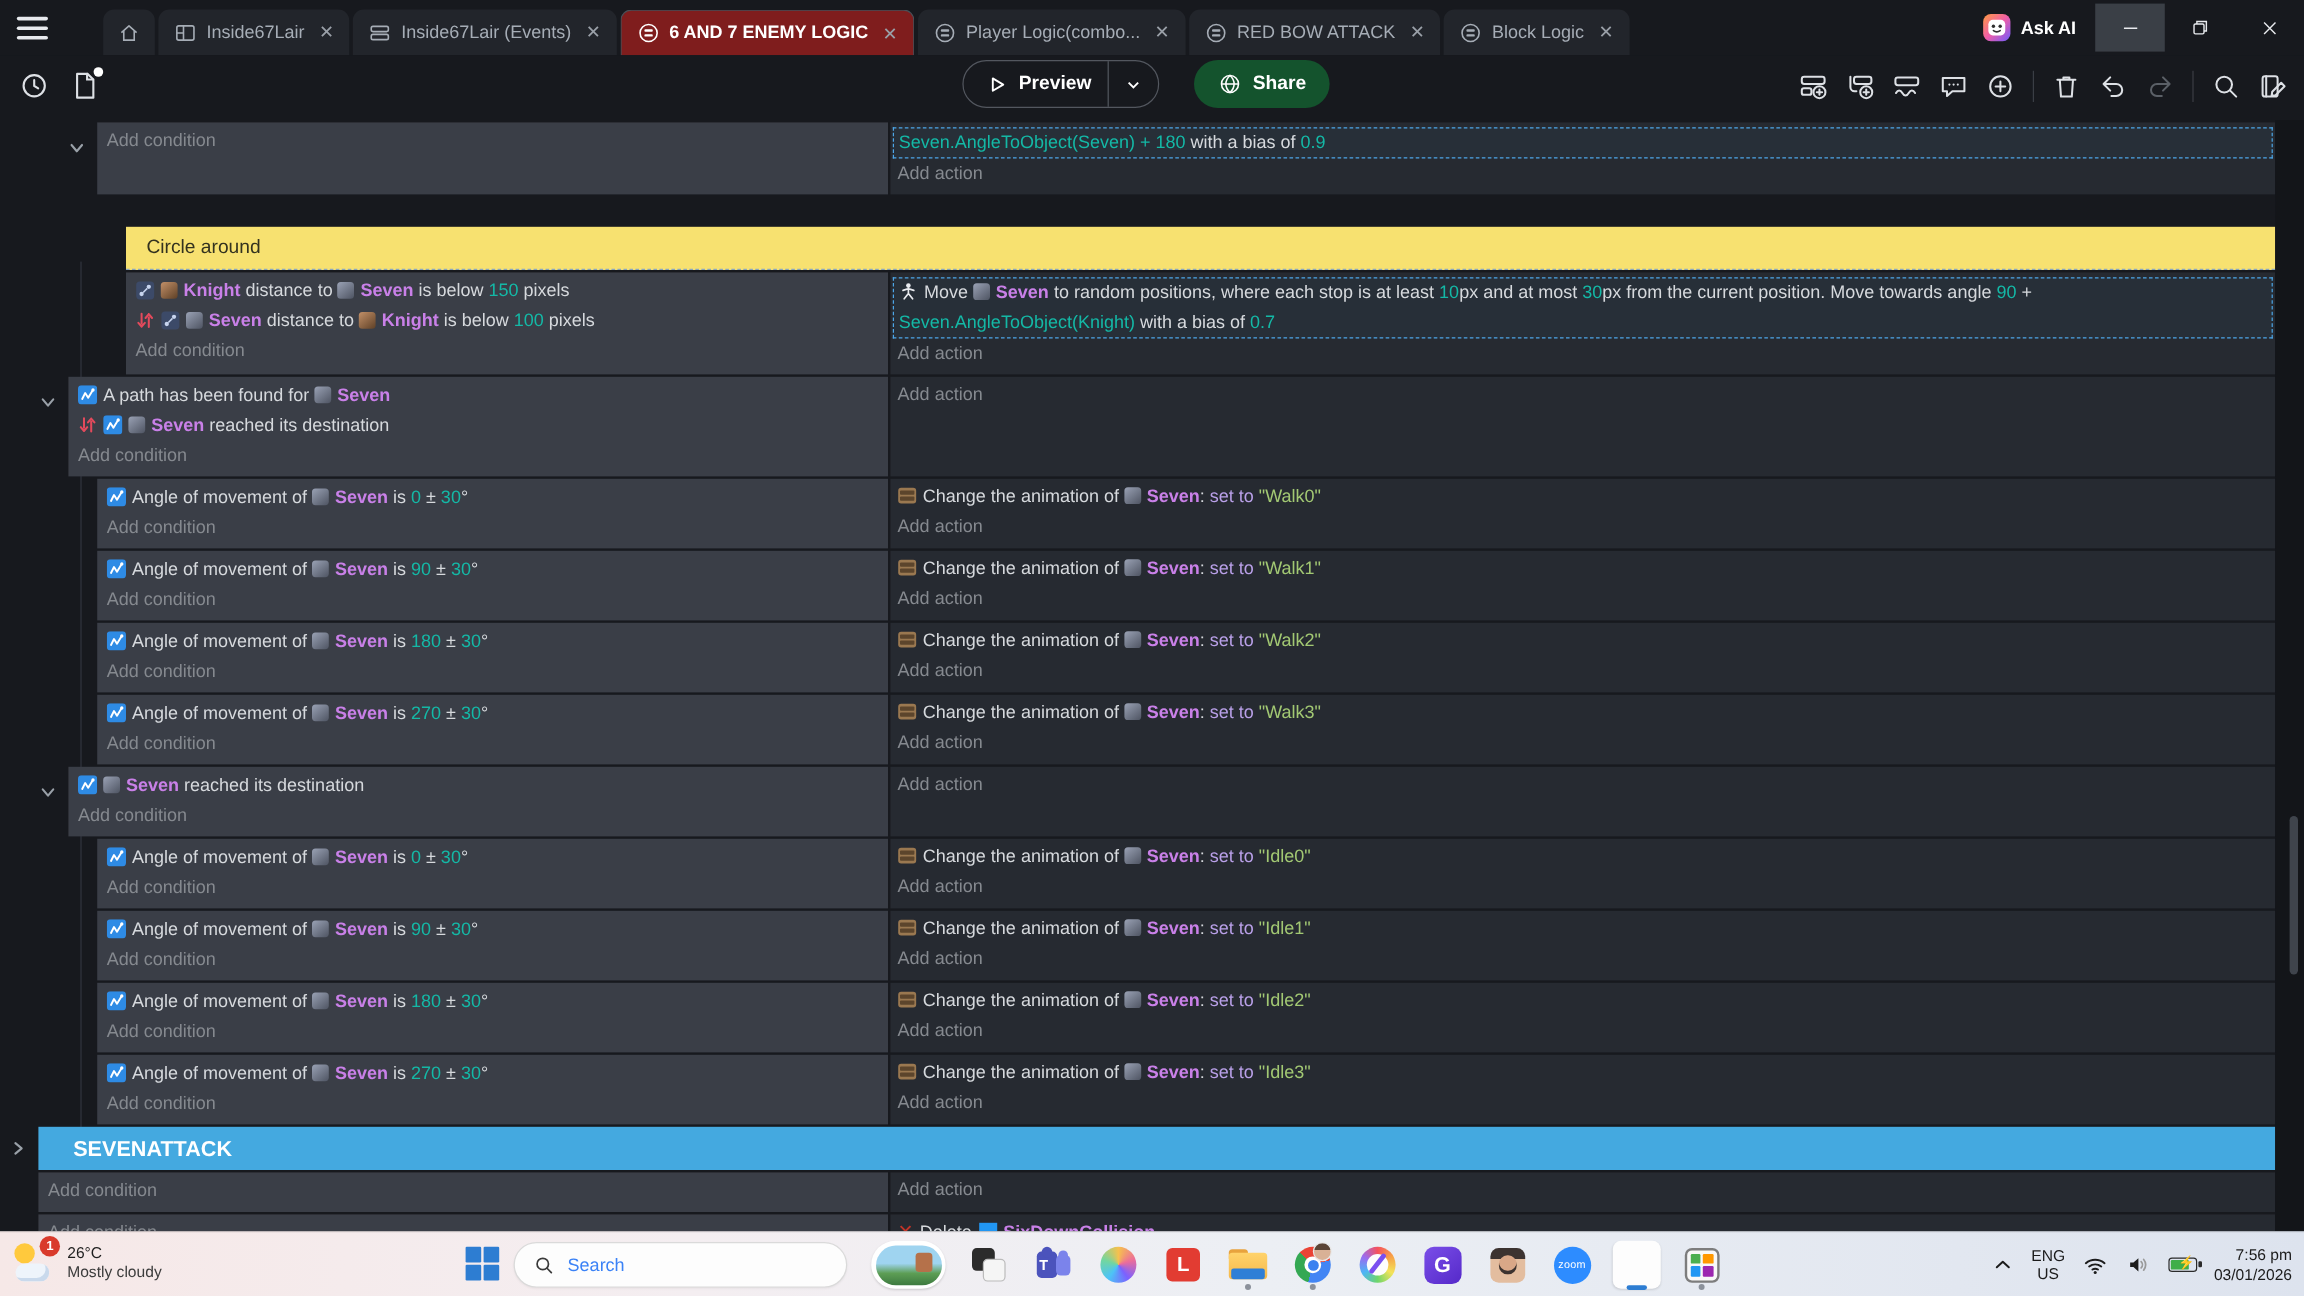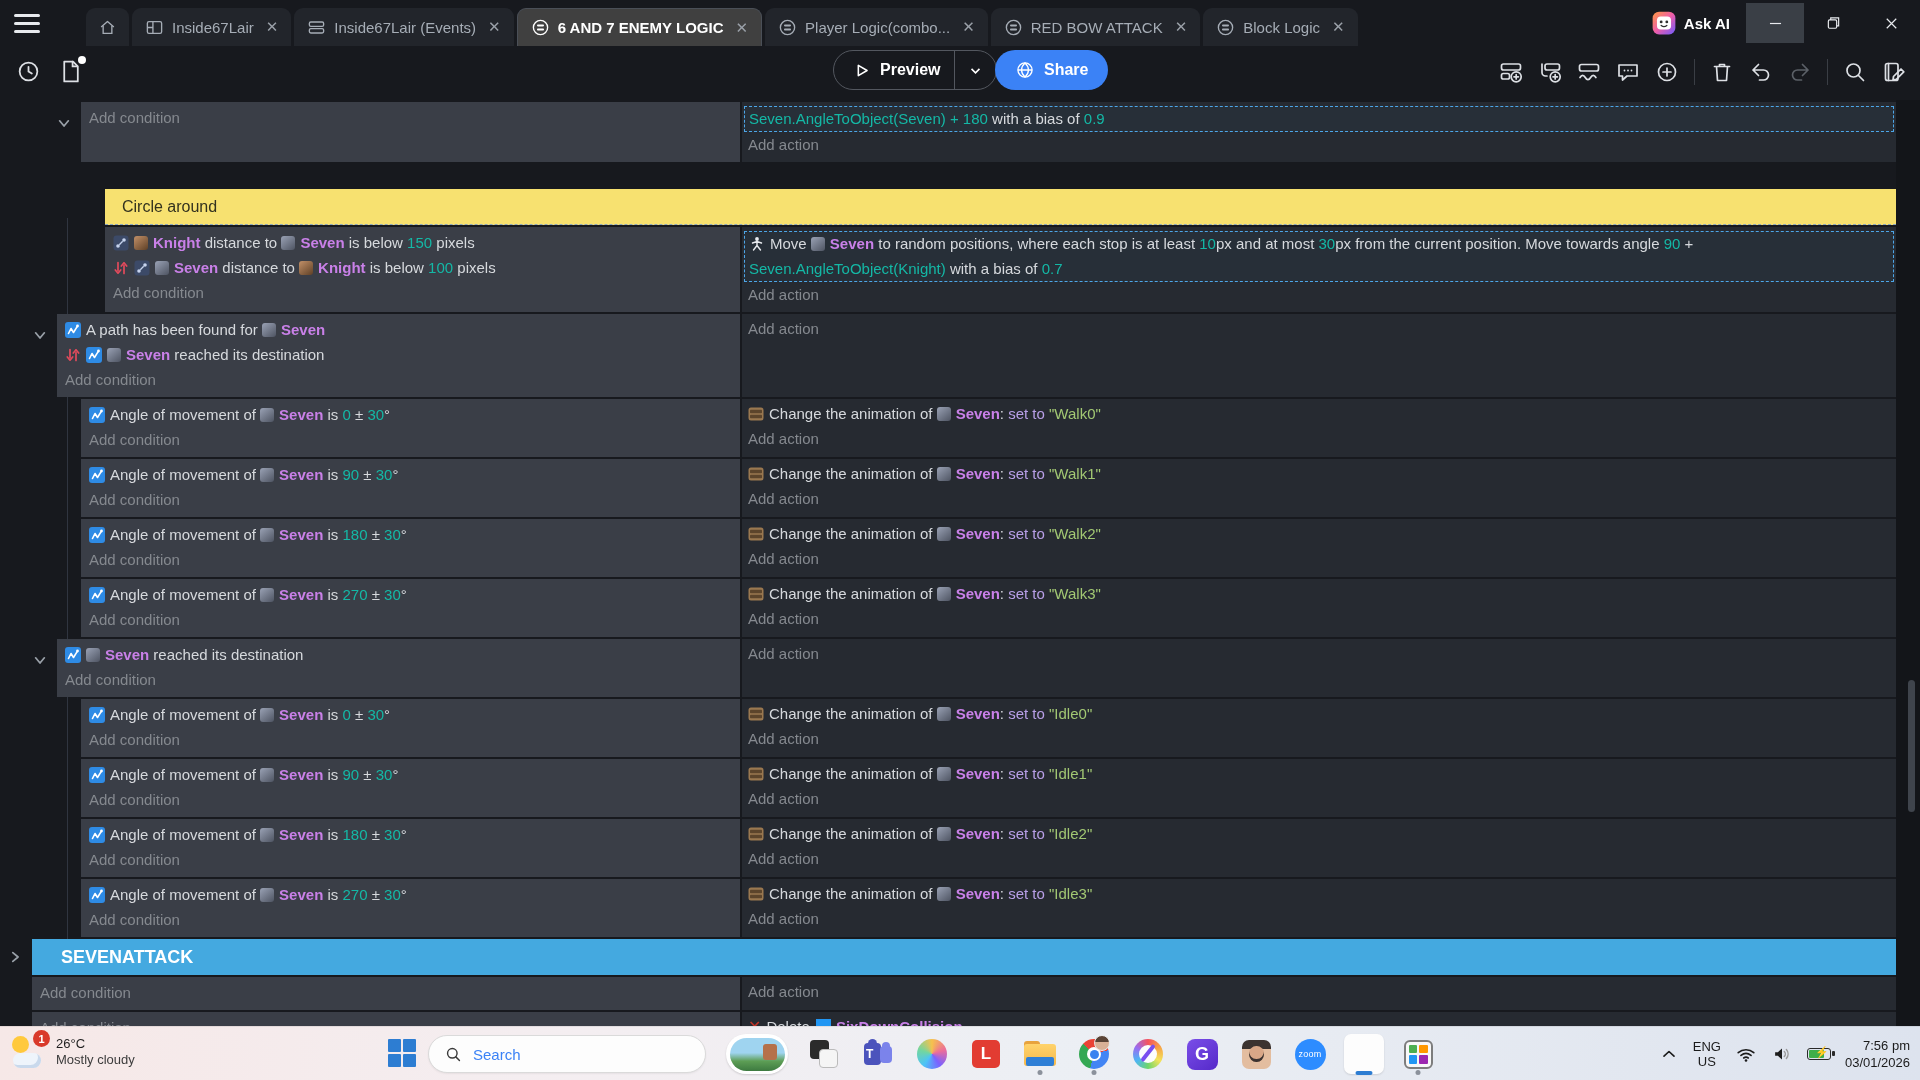--- a/index.html
+++ b/index.html
@@ -8,40 +8,40 @@
   svg{display:block}
 
   
   .titlebar{position:absolute;top:0;left:0;width:1920px;height:46px;background:#17191e}
   .hamburger{position:absolute;left:14px;top:11px;width:30px;height:24px;display:flex;flex-direction:column;justify-content:center;gap:5px;cursor:pointer}
   .hamburger span{display:block;width:26px;height:3px;background:#e8eaee;border-radius:2px}
   .tabs{position:absolute;left:86px;top:8px;display:flex;align-items:flex-end}
   .tab{height:38px;display:flex;align-items:center;gap:8px;padding:0 13px;margin-right:3px;background:#22252b;color:#a6adb6;font-size:15px;border-radius:9px 9px 0 0;white-space:nowrap;cursor:pointer}
   .tab.hometab{padding:0 12px}
   .tab .ticon svg{width:19px;height:19px;stroke:currentColor;fill:none;stroke-width:1.7}
-  .tab.active{background:#404040;color:#ffffff;font-weight:bold;border:1px solid #4a4f57;border-bottom:none}
+  .tab.active{background:#7f1d1d;color:#ffffff;font-weight:bold;border:1px solid #4a4f57;border-bottom:none}
   .tab .tclose{color:#9aa0a8;font-size:15px;margin-left:4px;font-weight:normal;cursor:pointer}
   .tb-right{position:absolute;right:0;top:0;height:46px;display:flex;align-items:center}
   .askai{display:flex;align-items:center;gap:7px;color:#fff;font-weight:bold;font-size:15px;margin-right:16px;cursor:pointer}
   .askai-ic svg{width:26px;height:26px}
   .winbtn{width:58px;height:40px;display:flex;align-items:center;justify-content:center;cursor:pointer}
   .winbtn svg{width:19px;height:19px;stroke:#e8eaee;fill:none;stroke-width:1.5}
   .winbtn.minhl{background:#3a3f46}
 
   
   .toolbar{position:absolute;top:46px;left:0;width:1920px;height:54px;background:#17191e}
   .tool-left{position:absolute;left:16px;top:13px;display:flex;gap:17px;align-items:center}
   .tli{position:relative;cursor:pointer}
   .tli svg{width:25px;height:25px;stroke:#dde0e5;fill:none;stroke-width:1.7;stroke-linecap:round}
   .savedot{position:absolute;top:-3px;right:-3px;width:8px;height:8px;border-radius:50%;background:#ffffff}
-  .btn-preview{position:absolute;left:833px;top:4px;height:40px;border:1px solid #53575f;border-radius:20px;display:flex;align-items:center;color:#fff;font-size:16px;font-weight:bold;cursor:pointer}
+  .btn-preview{position:absolute;left:802px;top:4px;height:40px;border:1px solid #53575f;border-radius:20px;display:flex;align-items:center;color:#fff;font-size:16px;font-weight:bold;cursor:pointer}
   .btn-preview .pmain{display:flex;align-items:center;gap:9px;padding:0 14px 0 18px}
   .btn-preview svg{width:19px;height:19px;stroke:#fff;fill:none;stroke-width:2}
   .btn-preview .pdrop{border-left:1px solid #53575f;height:100%;display:flex;align-items:center;padding:0 11px}
-  .btn-share{position:absolute;left:995px;top:4px;height:40px;border-radius:20px;background:#3b82f6;display:flex;align-items:center;gap:9px;padding:0 20px;color:#fff;font-size:16px;font-weight:bold;cursor:pointer}
+  .btn-share{position:absolute;left:995px;top:4px;height:40px;border-radius:20px;background:#14532d;display:flex;align-items:center;gap:9px;padding:0 20px;color:#fff;font-size:16px;font-weight:bold;cursor:pointer}
   .btn-share svg{width:20px;height:20px;stroke:#fff;fill:none;stroke-width:1.6}
   .tool-right{position:absolute;right:14px;top:13px;display:flex;gap:15px;align-items:center}
   .tri{cursor:pointer}
   .tri svg{width:24px;height:24px;stroke:#dde0e5;fill:none;stroke-width:1.7;stroke-linecap:round}
   .tri.disabled svg{stroke:#5b6067}
   .tsep{width:1px;height:26px;background:#3a3e45}
 
   
   .sheet{position:absolute;top:100px;left:0;width:1896px;height:926px;background:#17191e;overflow:hidden}
   .guideline{position:absolute;left:67px;top:118px;width:1px;height:742px;background:#303540}

